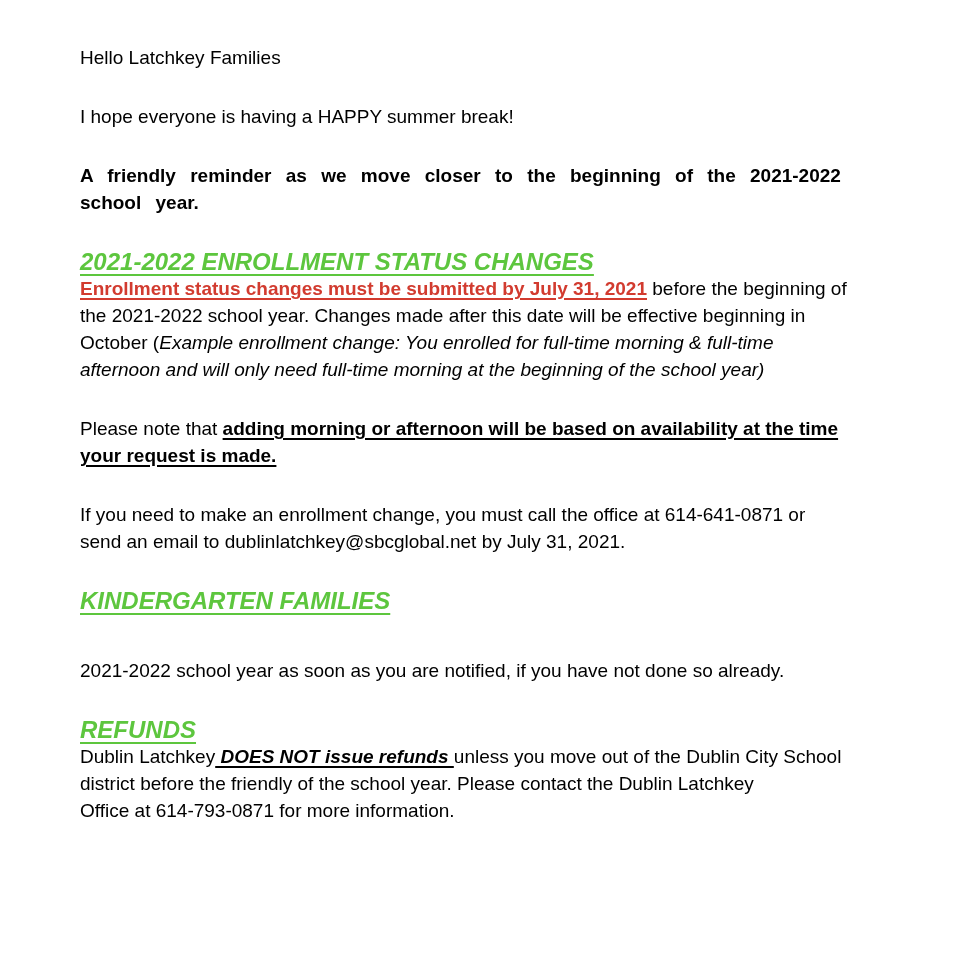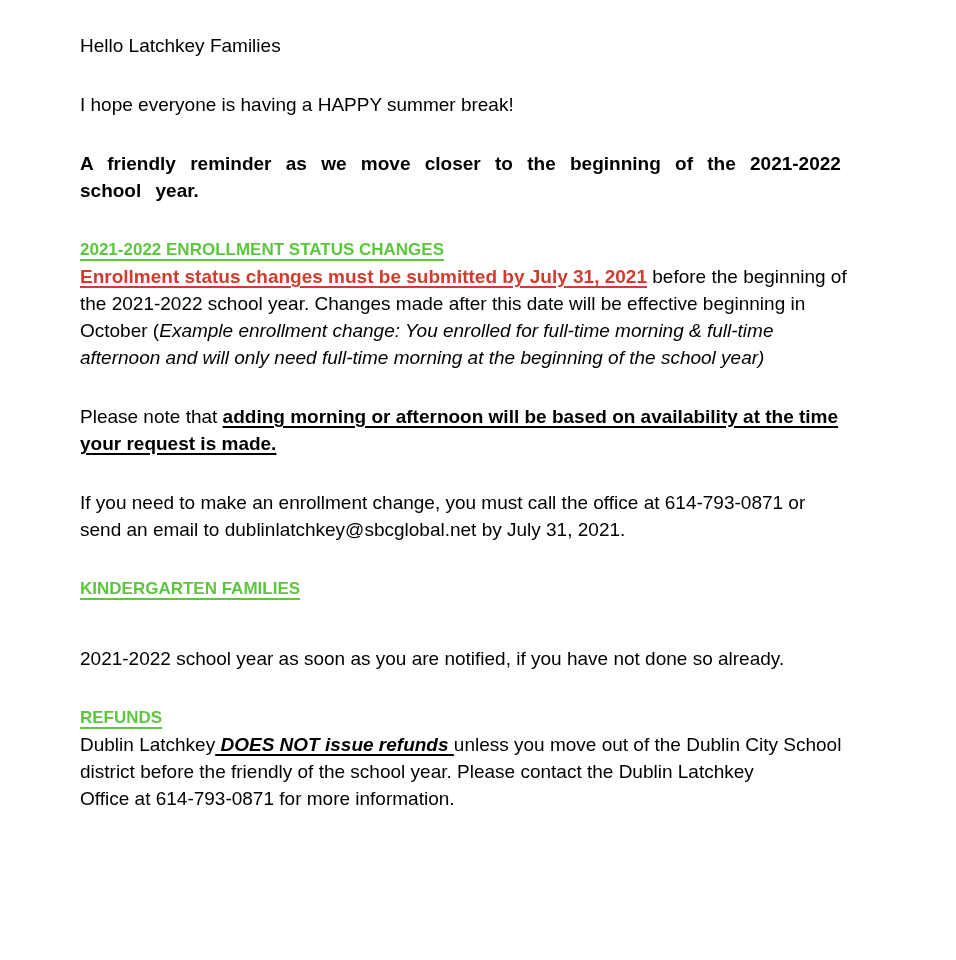--- a/index.html
+++ b/index.html
@@ -13,38 +13,39 @@
     overflow: hidden;
     font-family: "Liberation Sans", "DejaVu Sans", sans-serif;
     font-size: 19px;
     line-height: 27px;
     color: #000000;
   }
   .page {
     box-sizing: border-box;
     width: 956px;
     height: 732px;
-    padding: 32px 40px 0 80px;
+    padding: 44px 40px 0 80px;
     background: #ffffff;
   }
   .para {
     margin: 0 0 32px 0;
     max-width: 836px;
   }
   .para.tight { margin-bottom: 0; }
   .heading {
-    font-size: 17px;
+    font-size: 24px;
     font-weight: bold;
     line-height: 27px;
     color: var(--heading-green, #5DC63E);
     text-decoration: underline;
     text-decoration-thickness: 2px;
     text-underline-offset: 4px;
     margin: 21px 0 0 0;
     max-width: 836px;
+    font-style: italic;
   }
   .heading.gap-after { margin-bottom: 16px; }
   .bold-italic {
     font-weight: bold;
   }
   .stretch { word-spacing: 9px; }
   .italic { font-style: italic; }
   .red-emph {
     color: var(--alert-red, #D23B2F);
     font-weight: bold;
@@ -76,21 +77,21 @@
   <p class="para">I hope everyone is having a HAPPY summer break!</p>
 
   <p class="para bold-italic stretch"><span>A friendly reminder as we move closer to the beginning of the 2021-2022</span><br><span>school year.</span></p>
 
   <h2 class="heading">2021-2022 ENROLLMENT STATUS CHANGES</h2>
 
   <p class="para"><span class="red-emph">Enrollment status changes must be submitted by July 31, 2021</span><span> before the beginning of</span><br><span>the 2021-2022 school year. Changes made after this date will be effective beginning in</span><br><span>October (</span><span class="italic">Example enrollment change: You enrolled for full-time morning &amp; full-time</span><br><span class="italic">afternoon and will only need full-time morning at the beginning of the school year)</span></p>
 
   <p class="para"><span>Please note that </span><span class="bu">adding morning or afternoon will be based on availability at the time</span><br><span class="bu">your request is made.</span></p>
 
-  <p class="para"><span>If you need to make an enrollment change, you must call the office at 614-793-0871 or</span><br><span>send an email to dublinlatchkey@sbcglobal.net by July 31, 2021.</span></p>
+  <p class="para"><span>If you need to make an enrollment change, you must call the office at 614-641-0871 or</span><br><span>send an email to dublinlatchkey@sbcglobal.net by July 31, 2021.</span></p>
 
 
   <h2 class="heading gap-after">KINDERGARTEN FAMILIES</h2>
 
   <p class="para"><br><span>2021-2022 school year as soon as you are notified, if you have not done so already.</span></p>
 
   <h2 class="heading">REFUNDS</h2>
 
   <p class="para tight"><span>Dublin Latchkey</span><span class="biu"> DOES NOT issue refunds </span><span>unless you move out of the Dublin City School</span><br><span>district before the friendly of the school year. Please contact the Dublin Latchkey</span><br><span>Office at 614-793-0871 for more information.</span></p>
 

